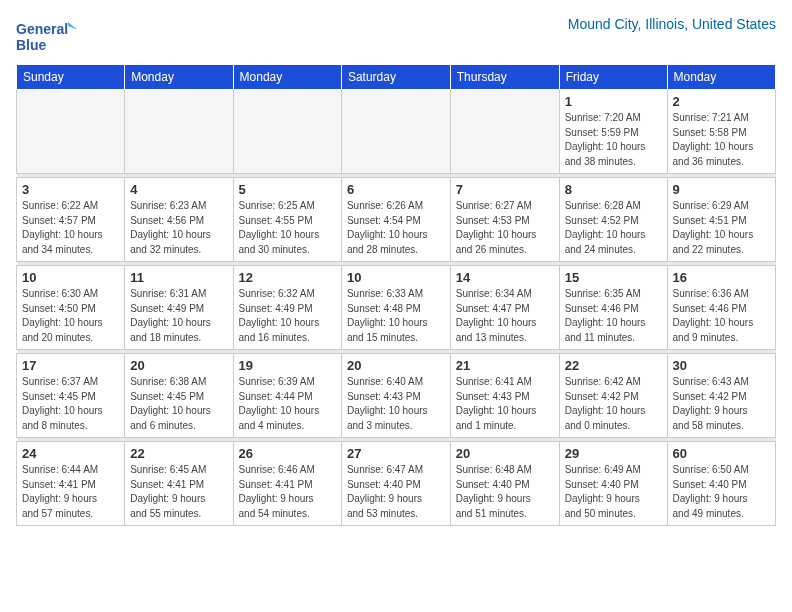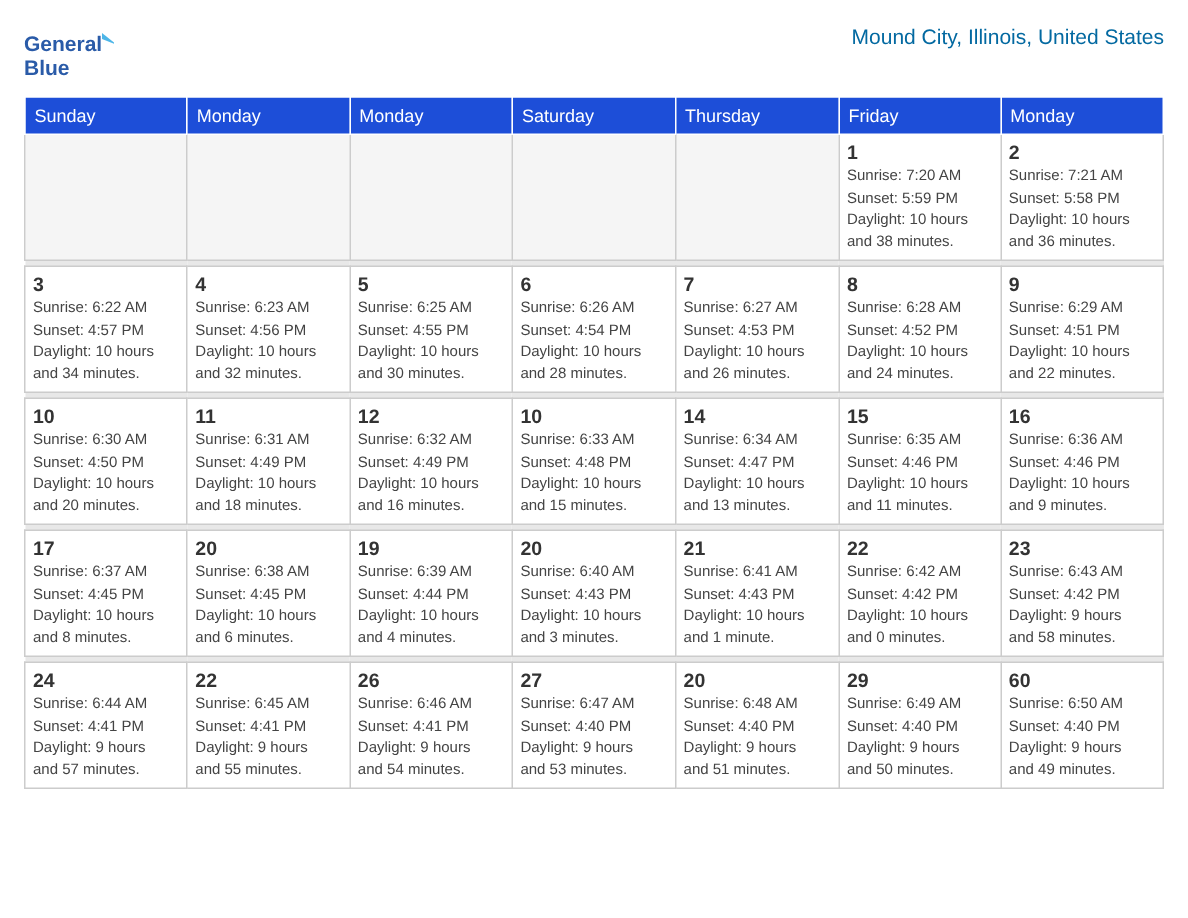--- a/index.html
+++ b/index.html
@@ -227,21 +227,21 @@
         </td>
         <td>
           <span class="day-number">21</span>
           <div class="day-info">Sunrise: 6:41 AM<br>Sunset: 4:43 PM<br>Daylight: 10 hours<br>and 1 minute.</div>
         </td>
         <td>
           <span class="day-number">22</span>
           <div class="day-info">Sunrise: 6:42 AM<br>Sunset: 4:42 PM<br>Daylight: 10 hours<br>and 0 minutes.</div>
         </td>
         <td>
-          <span class="day-number">23</span>
+          <span class="day-number">30</span>
           <div class="day-info">Sunrise: 6:43 AM<br>Sunset: 4:42 PM<br>Daylight: 9 hours<br>and 58 minutes.</div>
         </td>
       </tr>
       <tr class="row-divider">
         <td></td>
         <td></td>
         <td></td>
         <td></td>
         <td></td>
         <td></td>

